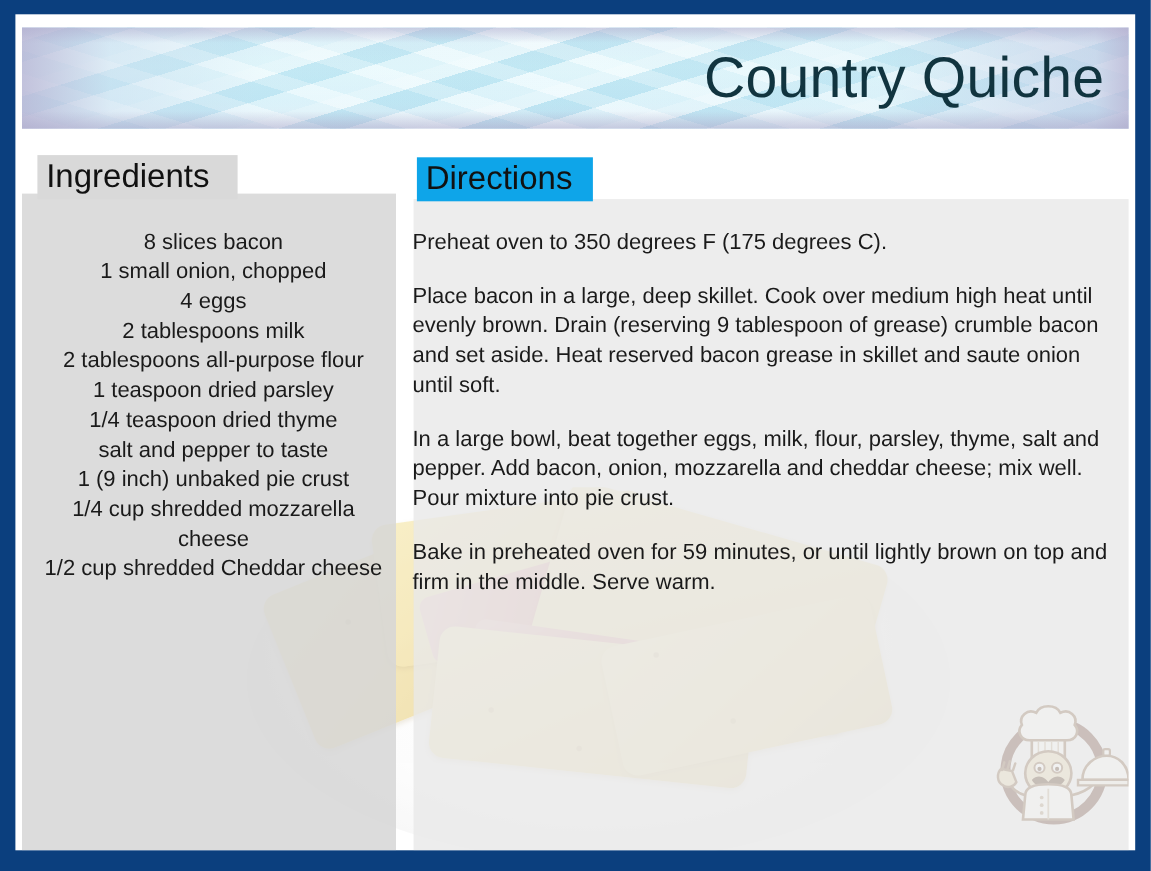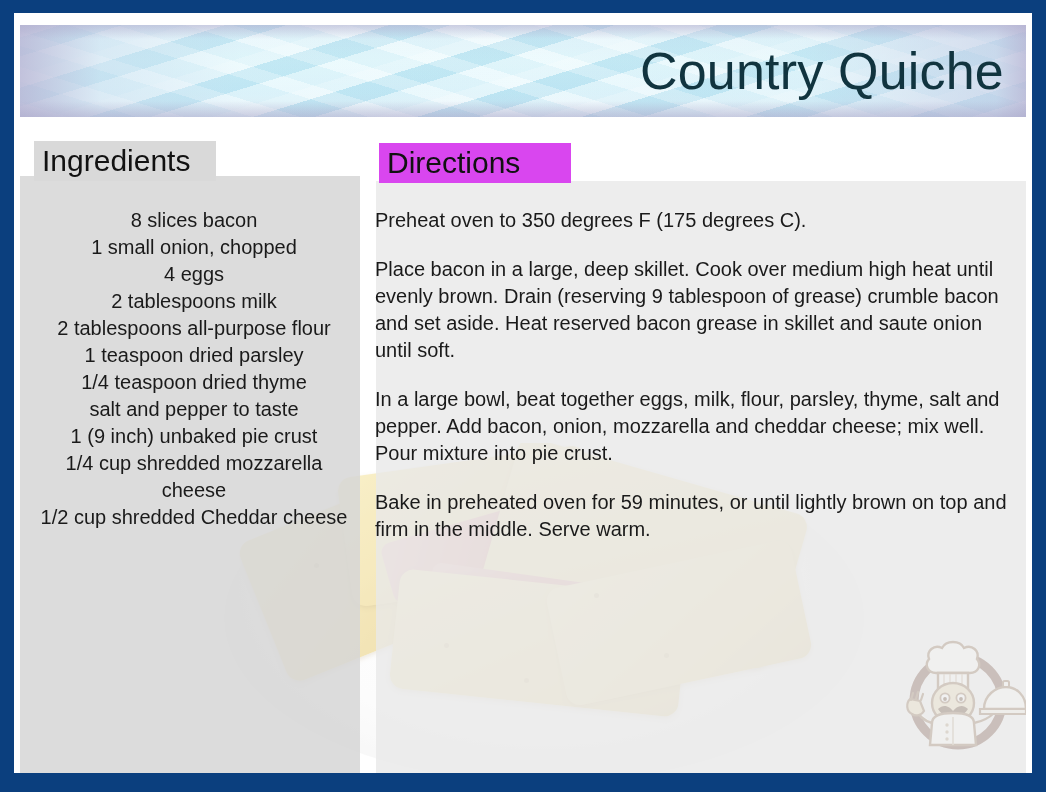--- a/index.html
+++ b/index.html
@@ -161,23 +161,23 @@
   #ingredients-tab {
     left: 20px;
     top: 128px;
     width: 182px;
     height: 40px;
     background: #d9d9d9;
   }
   #directions-tab {
     left: 365px;
     top: 130px;
-    width: 192px;
+    width: 160px;
     height: 40px;
-    background: #d946ef;
+    background: #0ea5e9;
   }
   .section-title {
     font-size: 30px;
     color: #111111;
     white-space: nowrap;
   }
 
   
   #ingredient-list {
     position: absolute;

